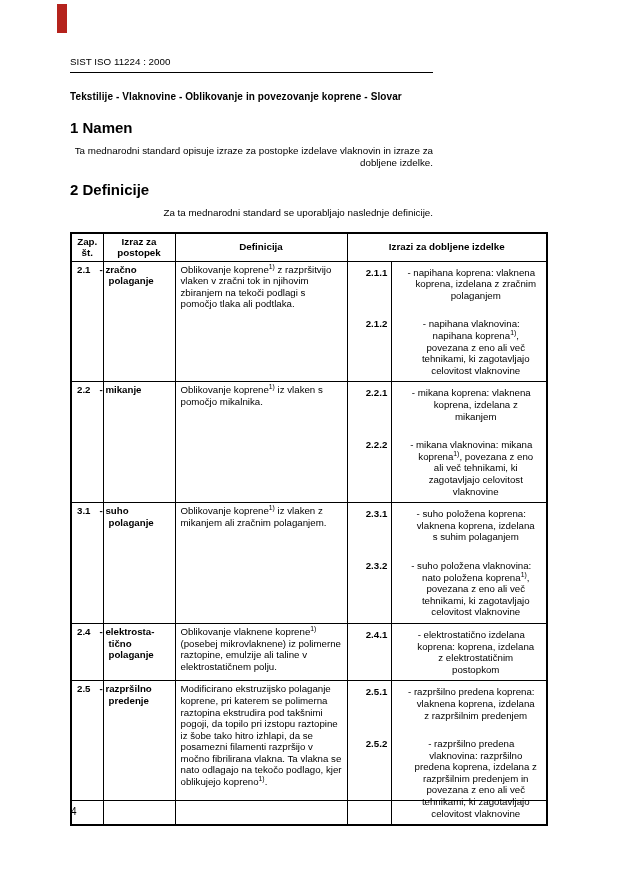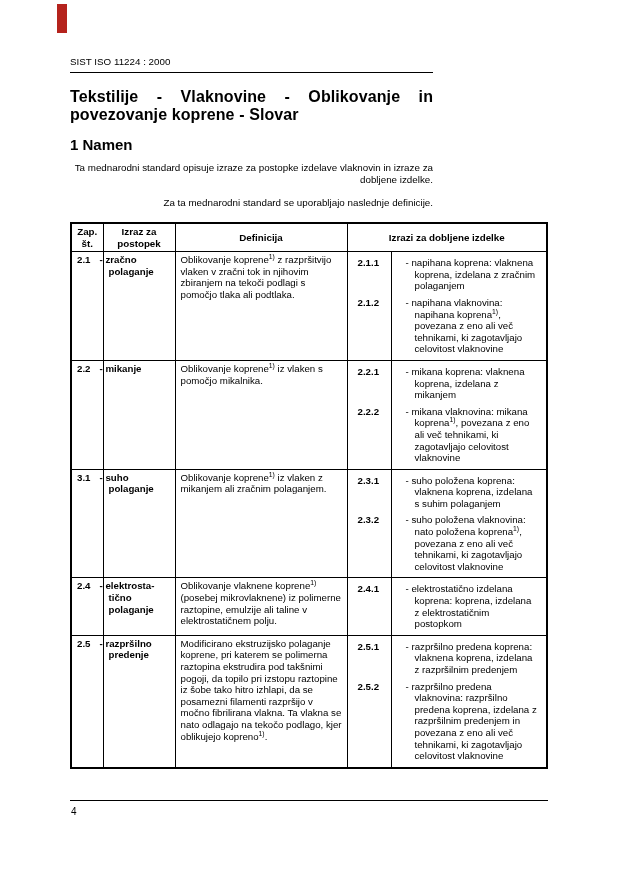--- a/index.html
+++ b/index.html
@@ -7,21 +7,21 @@
     width:619px;height:877px;background:#ffffff;position:relative;
     font-family:"Liberation Sans","DejaVu Sans",sans-serif;color:#000;
     overflow:hidden;
   }
   .page{position:relative;width:504px;height:877px;background:#fff;}
   .red-marker{position:absolute;left:57px;top:4px;width:10px;height:29px;background:#b5231d;}
   .content{padding:56px 71px 0 70px;}
   .std-ref{font-size:9.8px;line-height:12px;}
   .header-rule{height:1px;background:#000;margin-top:4px;border:0;}
   .doc-title{
-    font-size:16px;line-height:17.5px;font-weight:bold;
+    font-size:10px;line-height:17.5px;font-weight:bold;
     text-align:justify;margin-top:15px;letter-spacing:0.1px;
   }
   .sec-h{font-size:15px;font-weight:bold;margin-top:15px;line-height:13px;}
   .sec-h2{margin-top:14px;}
   .sec-p{font-size:9.8px;margin-top:11px;line-height:12px;text-align:right;}
   table.defs{
     border-collapse:collapse;table-layout:fixed;width:478px;margin-top:13px;
     font-size:9.7px;line-height:11.6px;
   }
   table.defs,table.defs th,table.defs td{border:1px solid #000;}
@@ -34,21 +34,21 @@
   td.num-cell{font-weight:bold;padding-left:4px;}
   td.process-cell{
     font-weight:bold;white-space:pre-line;
     padding-left:15px;text-indent:-9px;padding-right:2px;
   }
   td.definition-cell{padding-left:6px;}
   td.products-cell{padding:0;position:relative;}
   td.products-cell::before{
     content:"";position:absolute;left:43px;top:0;bottom:0;width:1px;background:#000;
   }
-  .pgrid{display:grid;grid-template-columns:43px 1fr;row-gap:5px;padding:3px 0 3px 0;}
+  .pgrid{display:grid;grid-template-columns:43px 1fr;row-gap:17px;padding:3px 0 3px 0;text-align:center;}
   .pnum{font-weight:bold;padding-left:5px;}
   .ptext{margin-left:10px;padding-left:9px;text-indent:-9px;padding-right:5px;}
   .b{font-weight:normal;}
   sup{font-size:6.8px;line-height:0;vertical-align:super;}
   .footer-rule{position:absolute;left:70px;top:800px;width:478px;height:1px;background:#000;}
   .page-number{position:absolute;left:71px;top:806px;font-size:10px;}
 </style>
 </head>
 <body>
 
@@ -57,20 +57,21 @@
 
   <div class="content">
     <div class="std-ref">SIST ISO 11224 : 2000</div>
     <div class="header-rule"></div>
 
     <div class="doc-title">Tekstilije - Vlaknovine - Oblikovanje in povezovanje koprene - Slovar</div>
 
     <div class="sec-h">1 Namen</div>
     <div class="sec-p">Ta mednarodni standard opisuje izraze za postopke izdelave vlaknovin in izraze za dobljene izdelke.</div>
 
+    <div class="sec-h sec-h2">2 Definicije</div>
     <div class="sec-p">Za ta mednarodni standard se uporabljajo naslednje definicije.</div>
 
     <table class="defs">
       <colgroup>
         <col style="width:32px">
           <col style="width:72px">
           <col style="width:172px">
         <col style="width:43px">
           <col style="width:157px">
       </colgroup>

